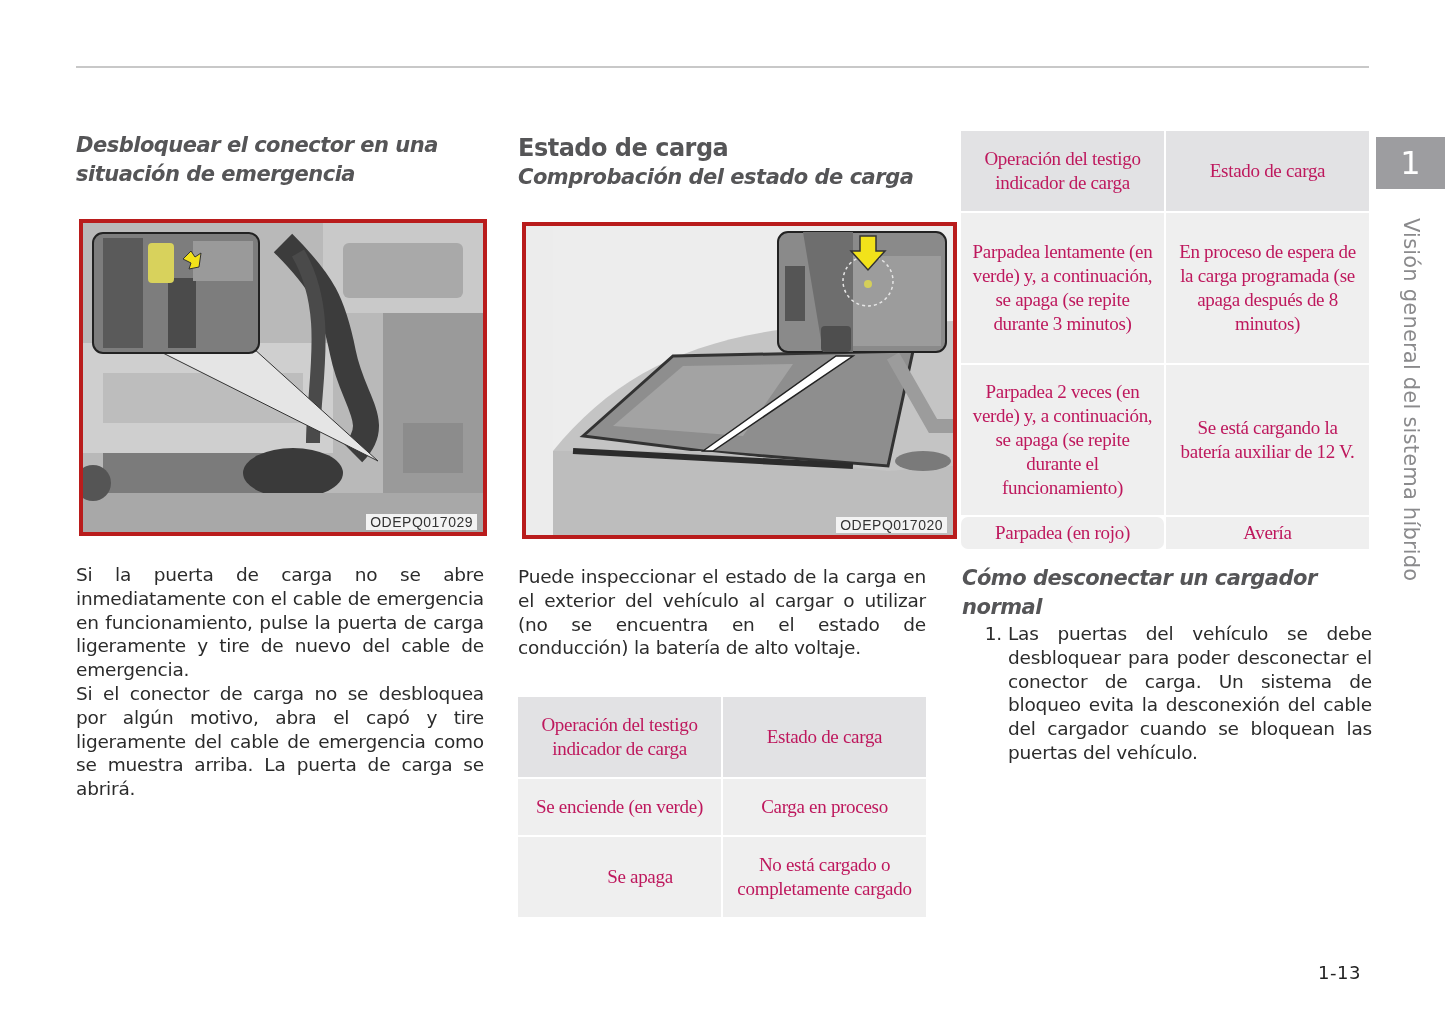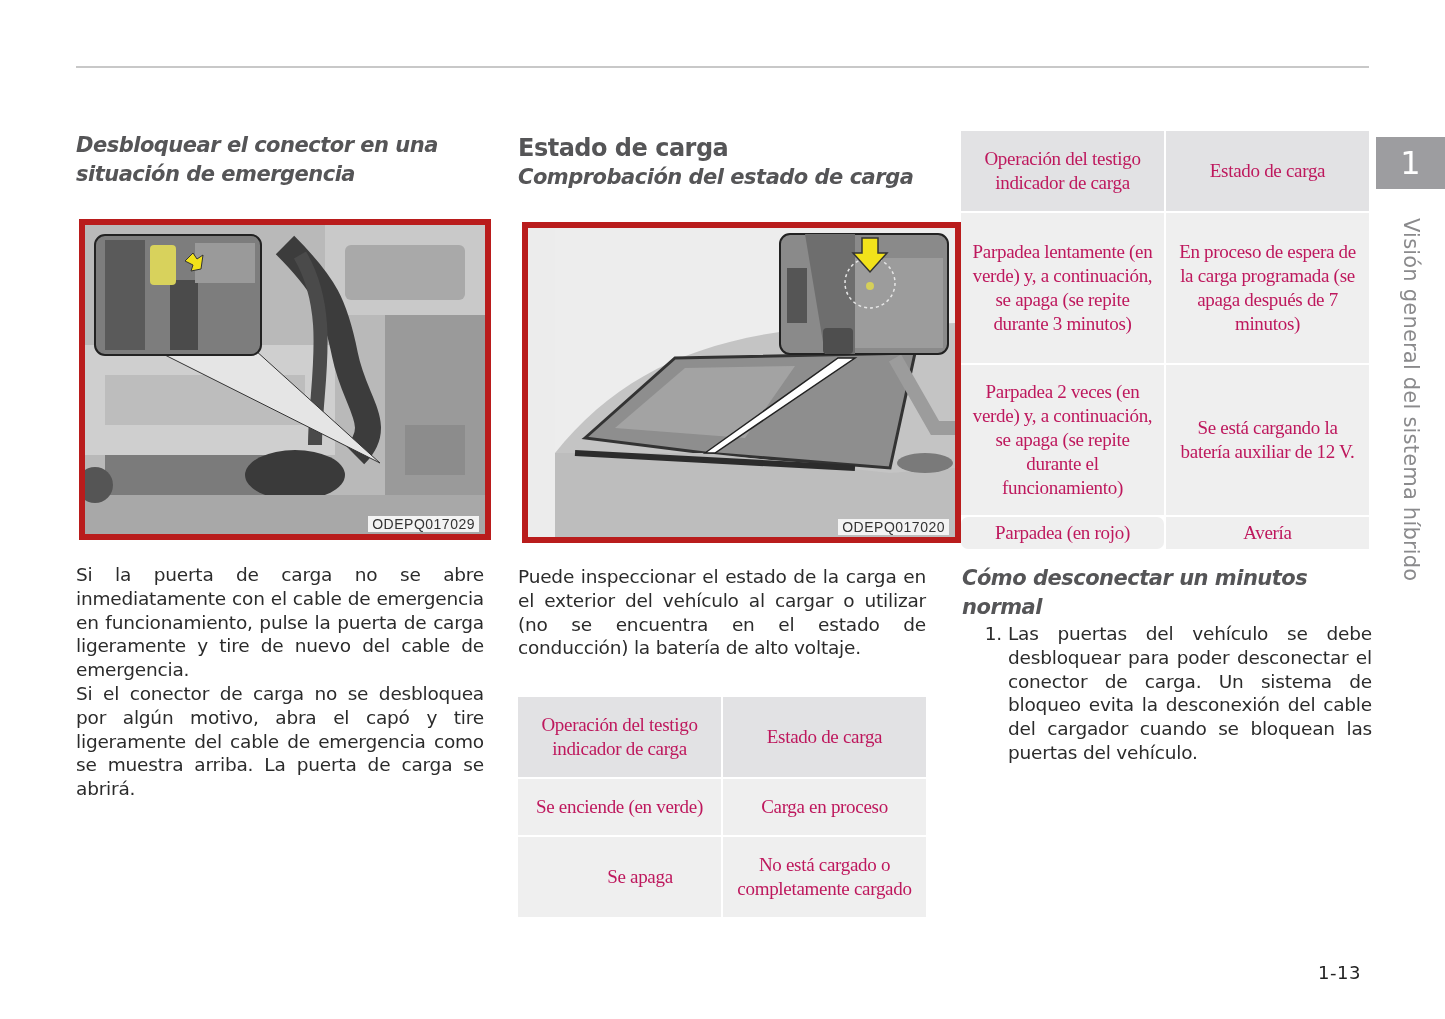--- a/index.html
+++ b/index.html
@@ -18,21 +18,21 @@
     }
     .main-heading {
       font-family: "DejaVu Sans", sans-serif; font-weight: bold; font-size: 24px;
       line-height: 30px; color: #555557; letter-spacing: -0.5px; margin: 0;
     }
     .body-text {
       font-size: 18.5px; line-height: 23.8px; color: #2b2b2b; text-align: justify;
       letter-spacing: -0.2px; margin: 0; font-weight: normal;
     }
 
-    .figure { position: absolute; border: 6px solid #b91c1c; background: #bdbdbd; overflow: hidden; }
+    .figure { position: absolute; border: 4px solid #b91c1c; background: #bdbdbd; overflow: hidden; }
     .figure svg { display: block; }
     .fig-code {
       position: absolute; right: 6px; bottom: 2px; background: #f3f3f3; padding: 0 4px;
       font-family: "Liberation Sans", sans-serif; font-size: 14px; color: #333; letter-spacing: 0.5px;
     }
 
     table.status-table { border-collapse: separate; border-spacing: 2px; width: 100%; }
     .status-table th, .status-table td {
       text-align: center; vertical-align: middle; font-weight: normal;
       font-size: 19px; line-height: 24px; color: #be185d; padding: 2px 6px; letter-spacing: -0.3px; font-family: Liberation Serif, serif;
@@ -164,37 +164,37 @@
       </colgroup>
     <thead>
       <tr>
         <th style="height:76px;">Operación del testigo indicador de carga</th>
         <th>Estado de carga</th>
       </tr>
     </thead>
     <tbody>
       <tr>
         <td style="height:146px;margin-top:12px;">Parpadea lentamente (en verde) y, a continuación, se apaga (se repite durante 3 minutos)</td>
-        <td>En proceso de espera de la carga programada (se apaga después de 7 minutos)</td>
+        <td>En proceso de espera de la carga programada (se apaga después de 8 minutos)</td>
       </tr>
       <tr>
         <td style="height:146px;">Parpadea 2 veces (en verde) y, a continuación, se apaga (se repite durante el funcionamiento)</td>
         <td>Se está cargando la batería auxiliar de 12 V.</td>
       </tr>
       <tr>
         <td style="height:28px;border-radius:7px;">Parpadea (en rojo)</td>
         <td>Avería</td>
       </tr>
     </tbody>
   </table>
 </div>
 
 <div style="position:absolute; left:962px; top:564px; width:410px;">
   <h3 class="sub-heading">
-    <span>Cómo desconectar un minutos</span><br>
+    <span>Cómo desconectar un cargador</span><br>
     <span>normal</span>
   </h3>
   <ol class="steps">
     <li>
       <span class="num">1.</span>
       <span class="txt">Las puertas del vehículo se debe desbloquear para poder desconectar el conector de carga. Un sistema de bloqueo evita la desconexión del cable del cargador cuando se bloquean las puertas del vehículo.</span>
     </li>
   </ol>
 </div>
 

